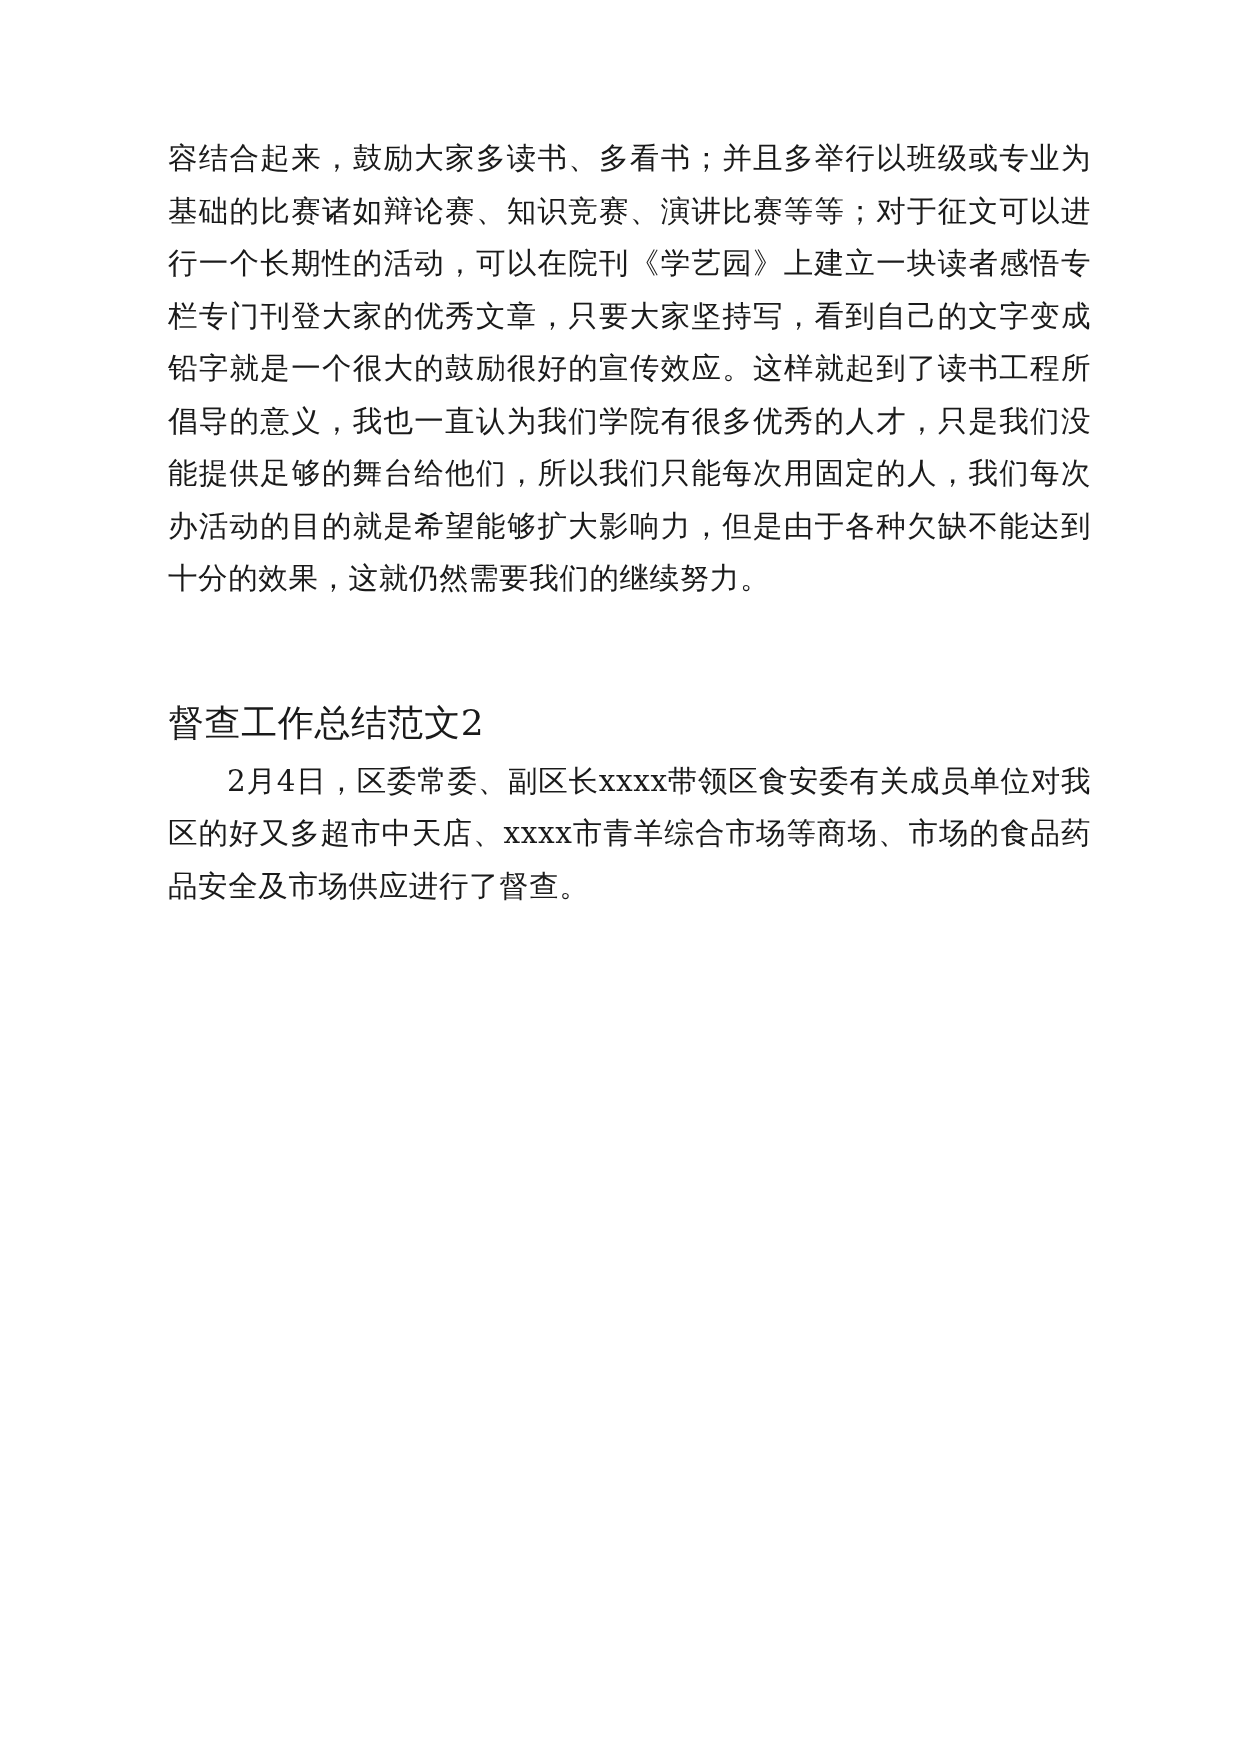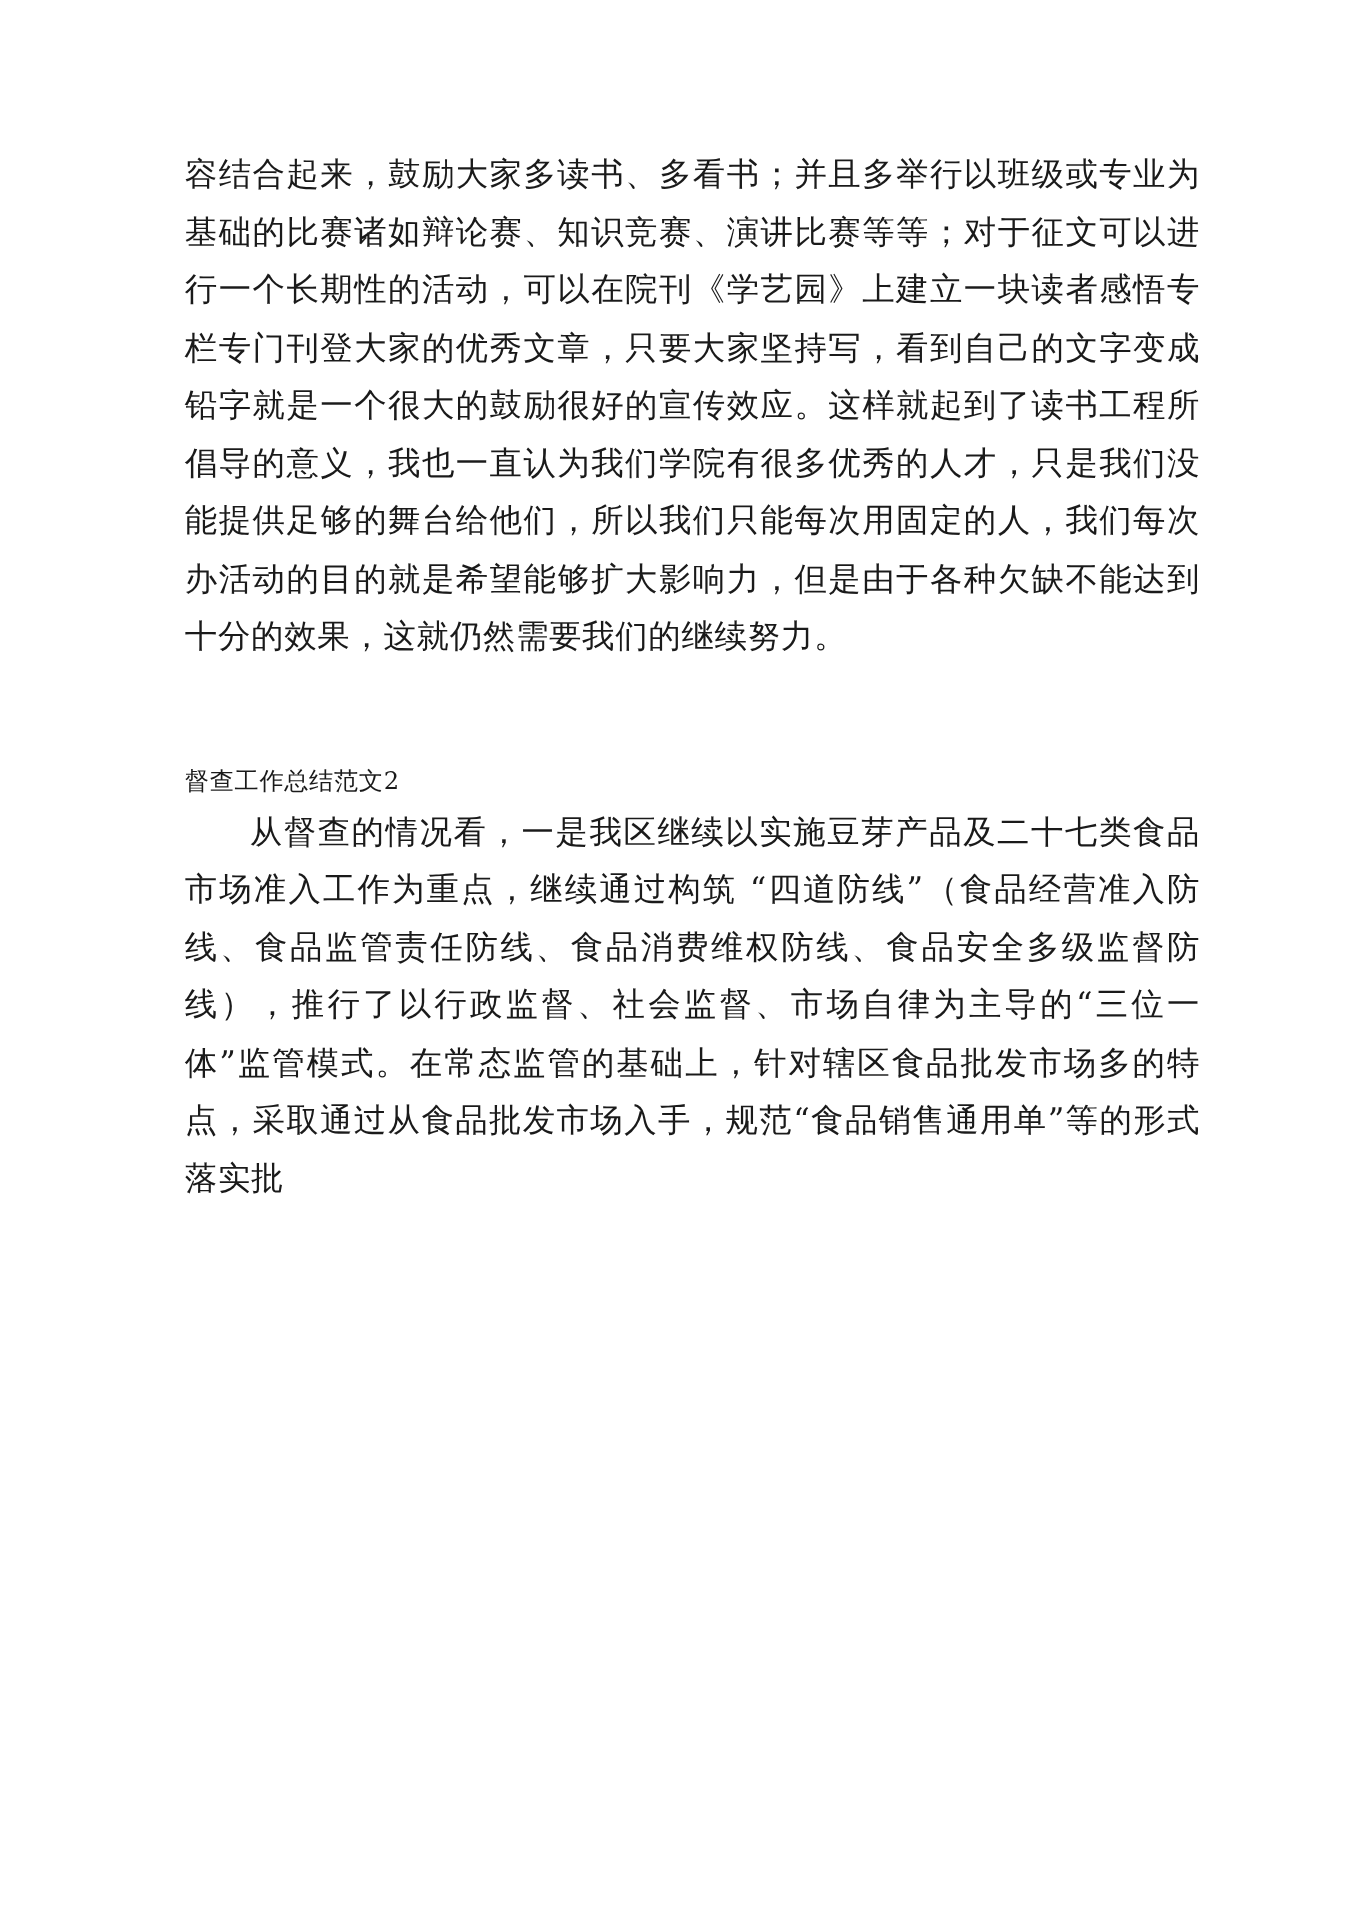--- a/index.html
+++ b/index.html
@@ -28,38 +28,38 @@
     letter-spacing: 0.6px;
   }
   .para {
     margin: 0 0 0 0;
     text-indent: 0;
   }
   .para.indent {
     text-indent: 2em;
   }
   .heading {
-    font-size: 22px;
+    font-size: 36px;
     line-height: 1.78;
     margin: 40px 0 0 0;
     text-indent: 0;
     letter-spacing: 0.6px;
   }
   .gap-mid { height: 46px; }
 </style>
 </head>
 <body>
 
 <div class="page">
   <div class="doc-body">
 
     <p class="para">容结合起来，鼓励大家多读书、多看书；并且多举行以班级或专业为基础的比赛诸如辩论赛、知识竞赛、演讲比赛等等；对于征文可以进行一个长期性的活动，可以在院刊《学艺园》上建立一块读者感悟专栏专门刊登大家的优秀文章，只要大家坚持写，看到自己的文字变成铅字就是一个很大的鼓励很好的宣传效应。这样就起到了读书工程所倡导的意义，我也一直认为我们学院有很多优秀的人才，只是我们没能提供足够的舞台给他们，所以我们只能每次用固定的人，我们每次办活动的目的就是希望能够扩大影响力，但是由于各种欠缺不能达到十分的效果，这就仍然需要我们的继续努力。</p>
 
 
     <div class="gap-mid"></div>
 
     <p class="heading">督查工作总结范文2</p>
 
+    <p class="para indent">2月4日，区委常委、副区长xxxx带领区食安委有关成员单位对我区的好又多超市中天店、xxxx市青羊综合市场等商场、市场的食品药品安全及市场供应进行了督查。</p>
 
-    <p class="para indent">从督查的情况看，一是我区继续以实施豆芽产品及二十七类食品市场准入工作为重点，继续通过构筑 “四道防线”（食品经营准入防线、食品监管责任防线、食品消费维权防线、食品安全多级监督防线），推行了以行政监督、社会监督、市场自律为主导的“三位一体”监管模式。在常态监管的基础上，针对辖区食品批发市场多的特点，采取通过从食品批发市场入手，规范“食品销售通用单”等的形式落实批</p>
 
   </div>
 </div>
 
 </body></html>

